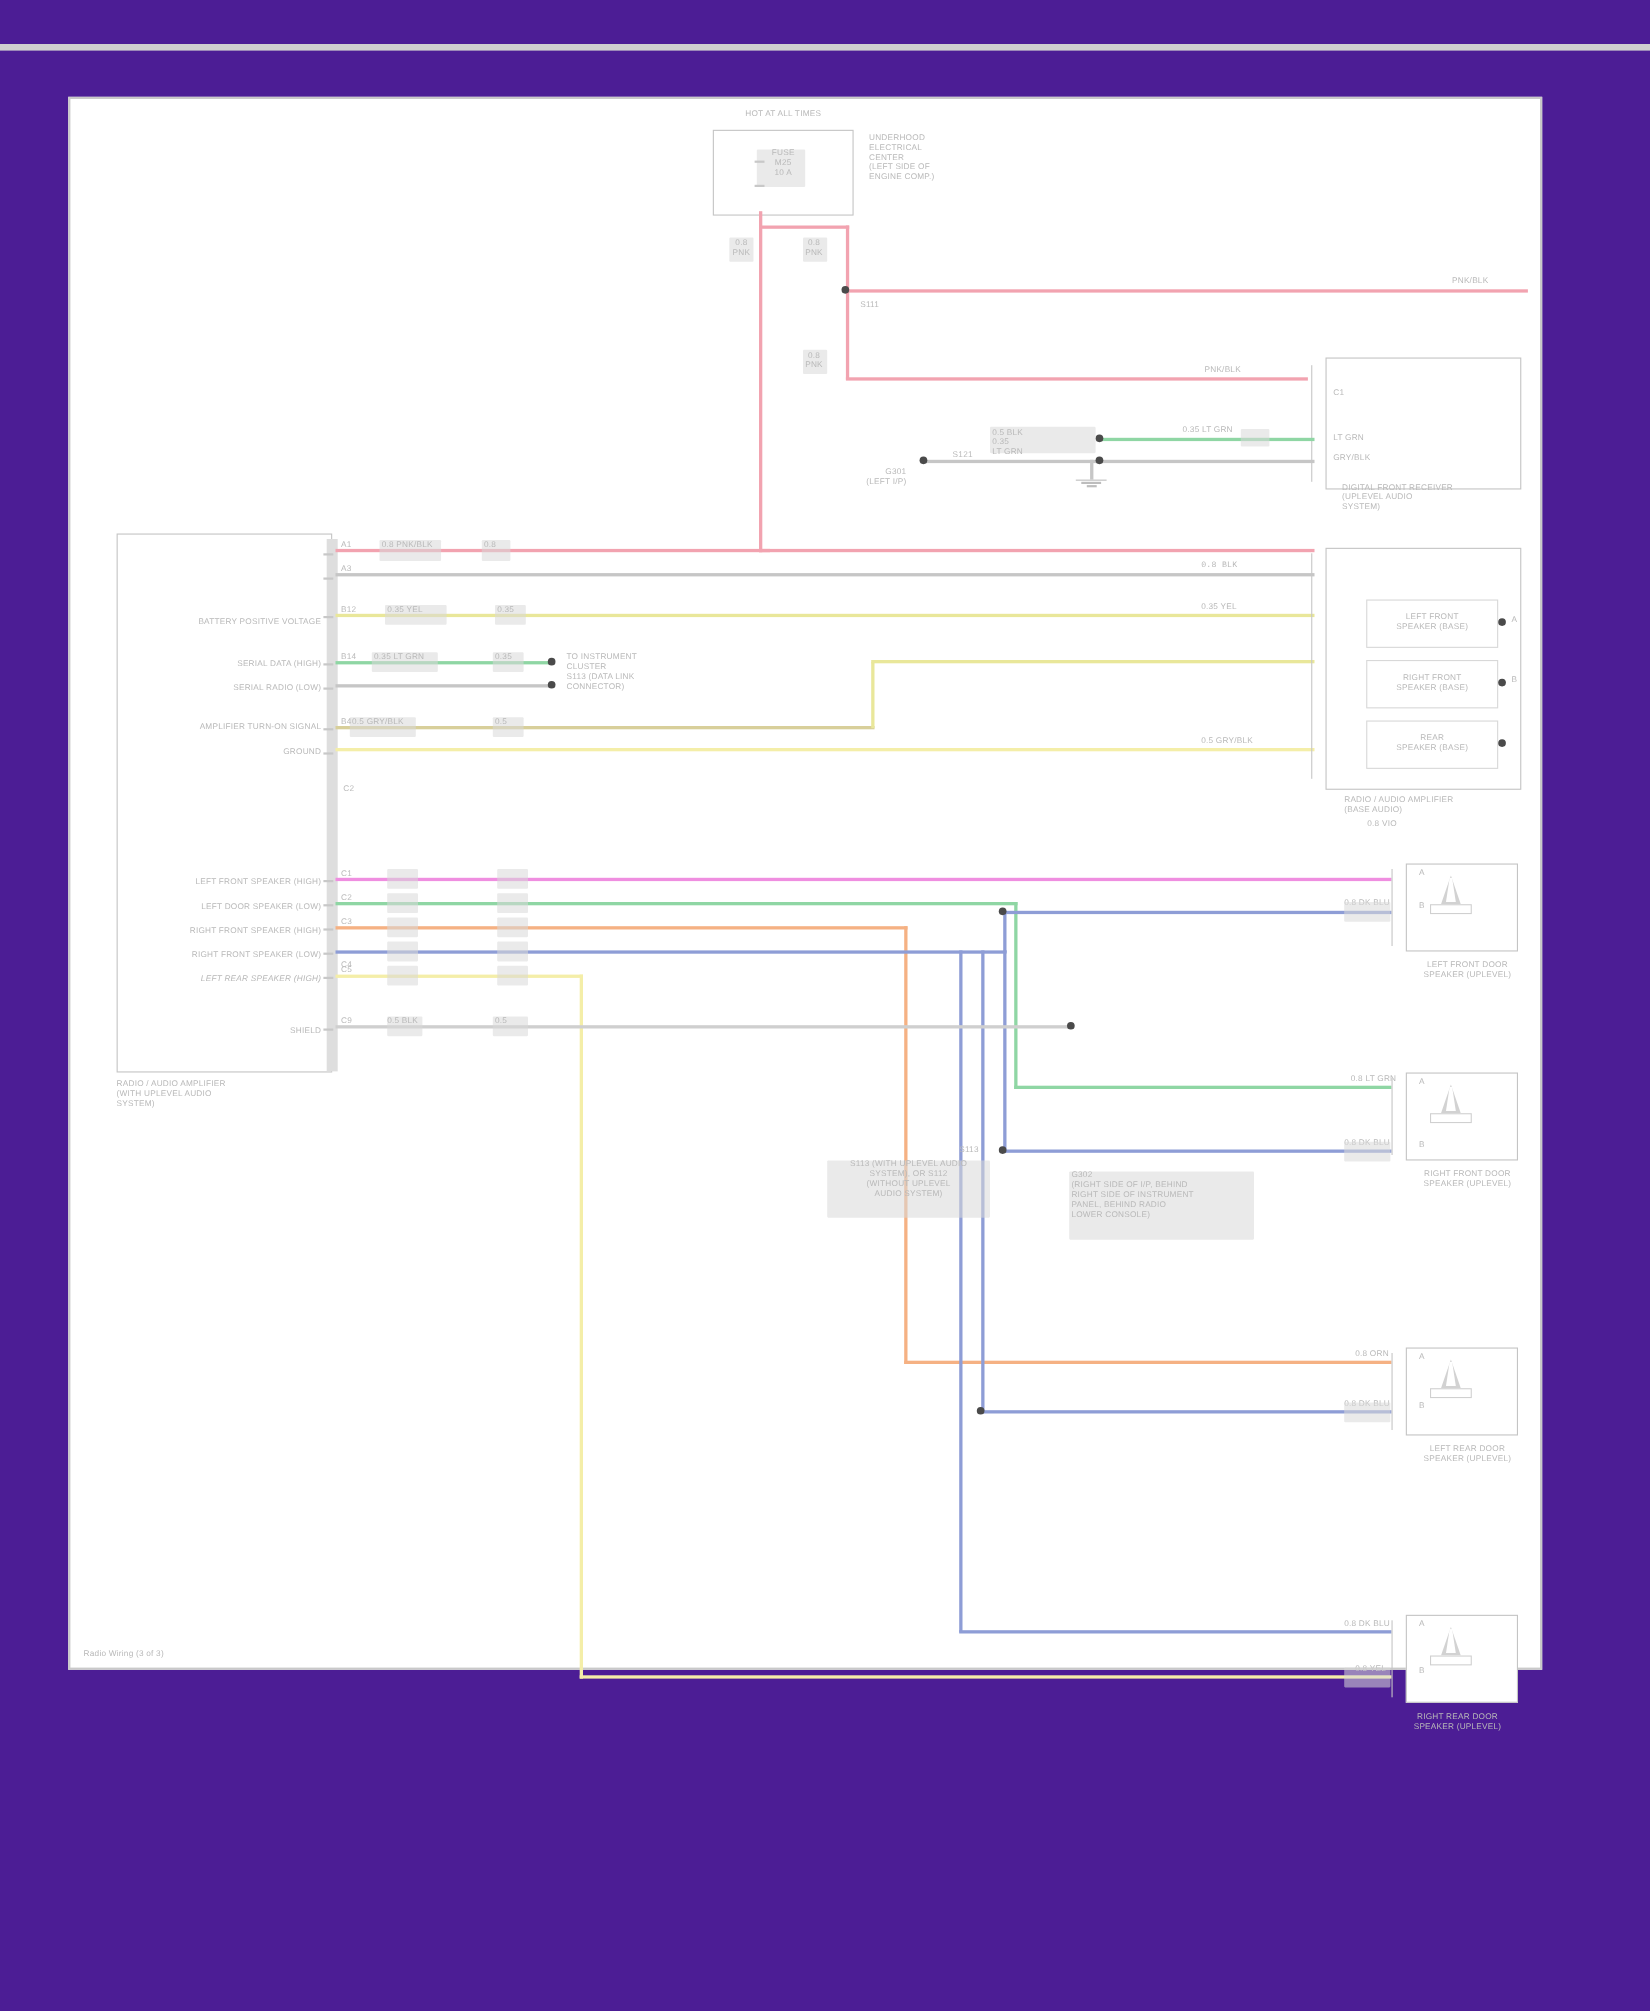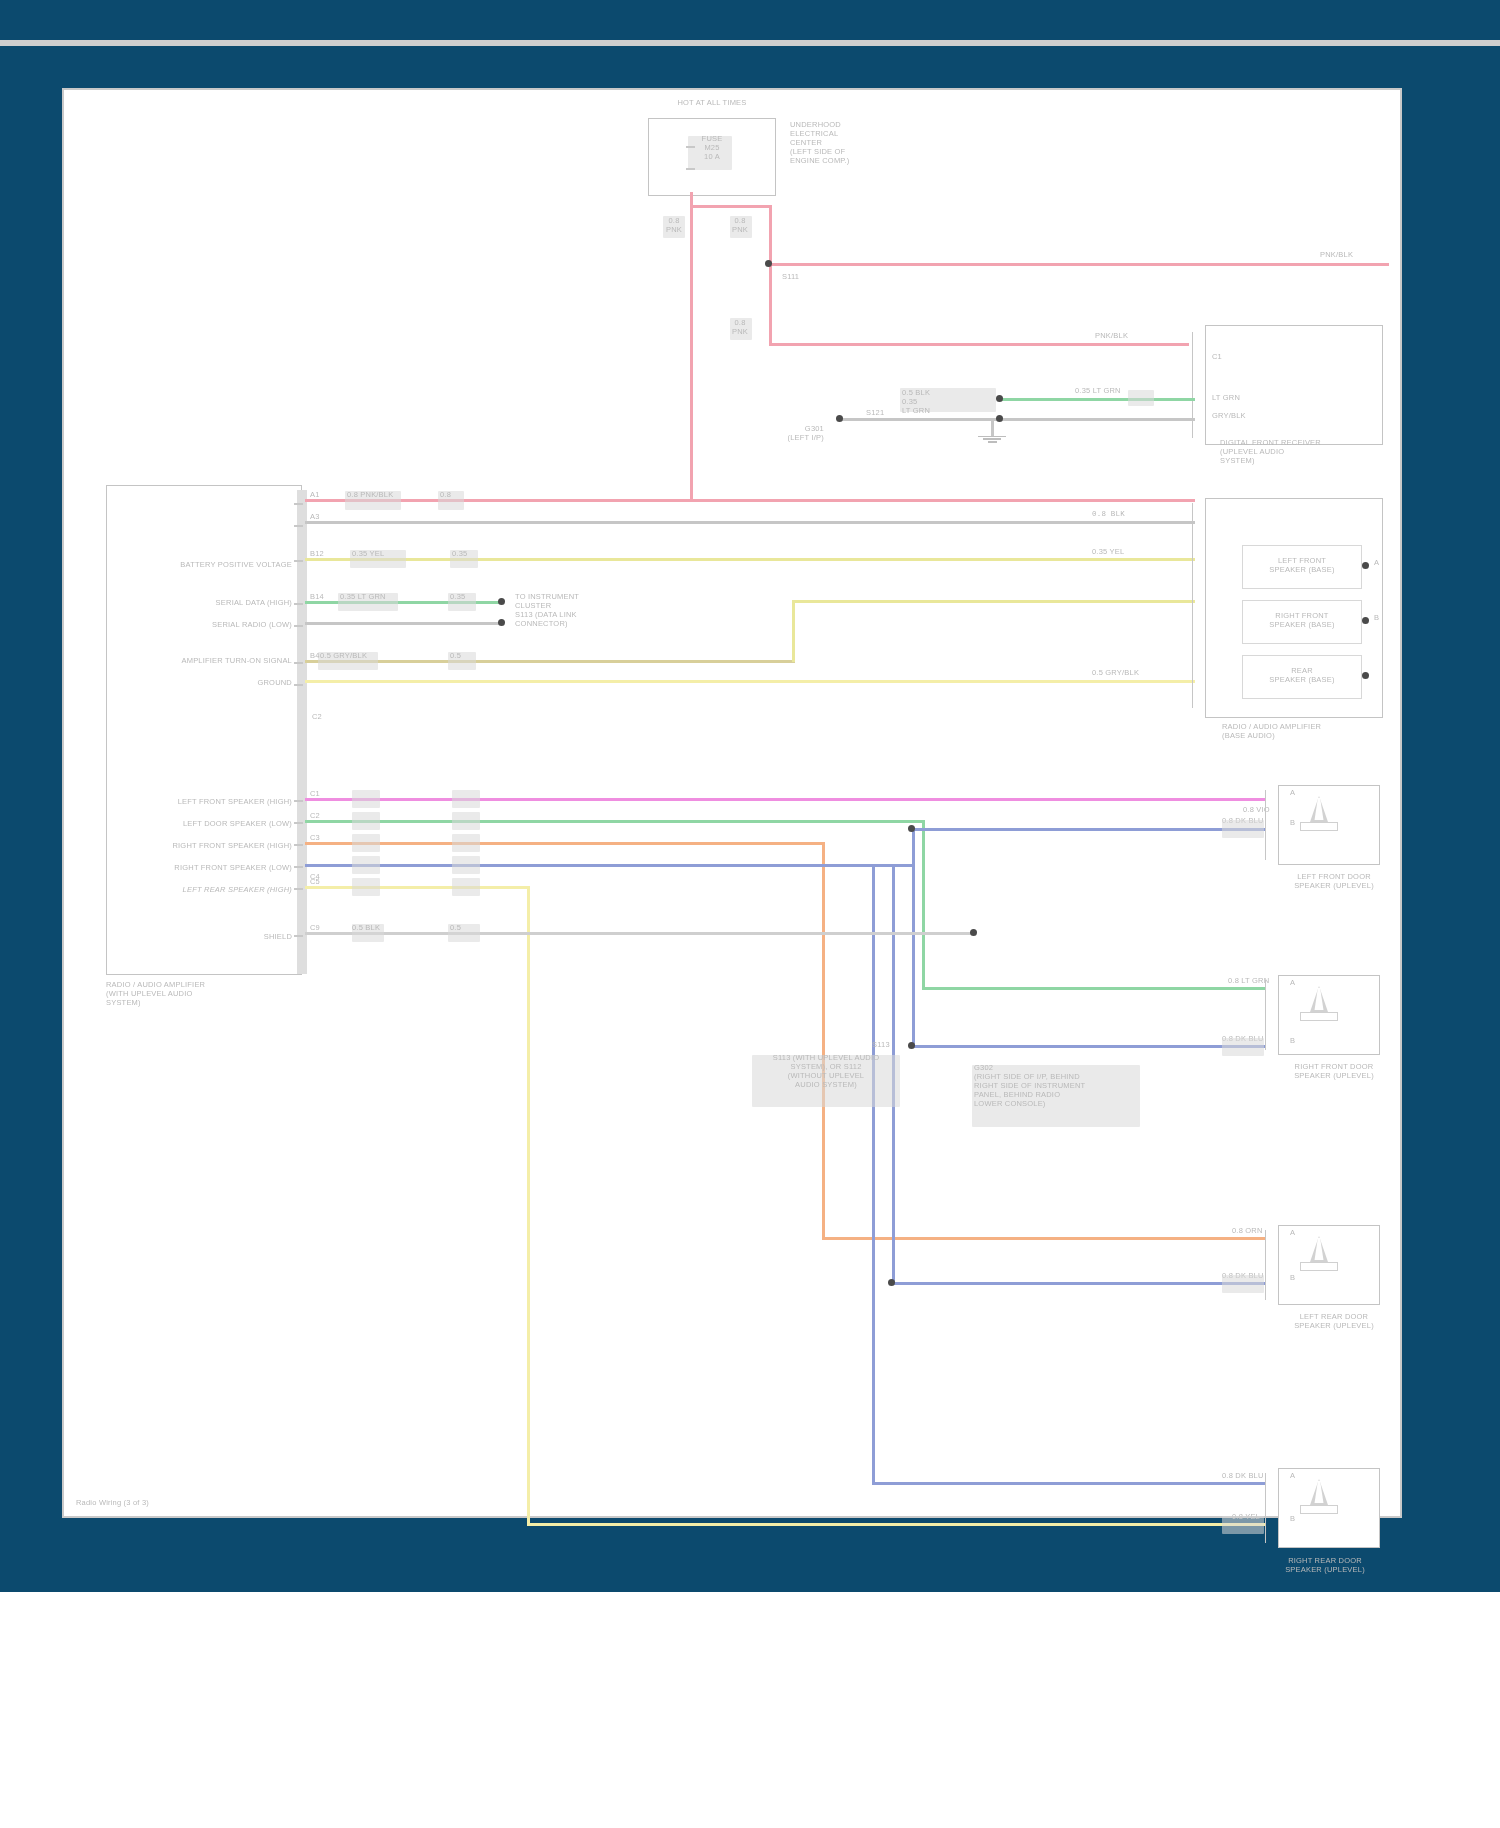--- a/index.html
+++ b/index.html
@@ -1,17 +1,17 @@
 <!DOCTYPE html>
 <html><head>
 <meta charset="utf-8">
 <style>
   html,body{margin:0;padding:0;background:#ffffff;}
   body{font-family:"Liberation Sans", sans-serif;}
-  #page{position:relative;width:1500px;height:1592px;background:#0c4a6e;overflow:hidden;}
+  #page{position:relative;width:1500px;height:1828px;background:#4c1d95;overflow:hidden;}
 
   
   #frame{position:absolute;left:62px;top:88px;width:1340px;height:1430px;
          border:2px solid #c9c9c9;background:#ffffff;box-sizing:border-box;}
   #topbar{position:absolute;left:0;top:40px;width:1500px;height:6px;background:#cfcfcf;}
 
   
   .box{position:absolute;border:1.6px solid #c4c4c4;background:#ffffff;box-sizing:border-box;}
   .wire{position:absolute;}
   .h{height:3px;}
@@ -223,21 +223,21 @@
   <div class="dot" style="left:1362px;top:562px;"></div>
   <div class="dot" style="left:1362px;top:617px;"></div>
   <div class="dot" style="left:1362px;top:672px;"></div>
   <div class="lbl" style="left:1374px;top:558px;width:14px;">A</div>
   <div class="lbl" style="left:1374px;top:613px;width:14px;">B</div>
 
   <div class="wire h" style="left:305px;top:798px;width:960px;background:#ef8ee0;"></div>
   <div class="chip" style="left:352px;top:790px;width:28px;height:18px;"></div>
   <div class="chip" style="left:452px;top:790px;width:28px;height:18px;"></div>
   <div class="lbl" style="left:310px;top:789px;width:26px;">C1</div>
-  <div class="lbl" style="left:1232px;top:805px;width:58px;padding-left:11px;">0.8 VIO</div>
+  <div class="lbl" style="left:1232px;top:744px;width:58px;padding-left:11px;">0.8 VIO</div>
 
   <div class="wire h" style="left:305px;top:820px;width:620px;background:#8fd6a4;"></div>
   <div class="wire v" style="left:922px;top:820px;height:170px;background:#8fd6a4;"></div>
   <div class="wire h" style="left:922px;top:987px;width:343px;background:#8fd6a4;"></div>
   <div class="chip" style="left:352px;top:812px;width:28px;height:18px;"></div>
   <div class="chip" style="left:452px;top:812px;width:28px;height:18px;"></div>
   <div class="lbl" style="left:310px;top:811px;width:26px;">C2</div>
   <div class="lbl" style="left:1228px;top:976px;width:64px;">0.8 LT GRN</div>
 
   <div class="wire h" style="left:305px;top:842px;width:520px;background:#f5b183;"></div>

